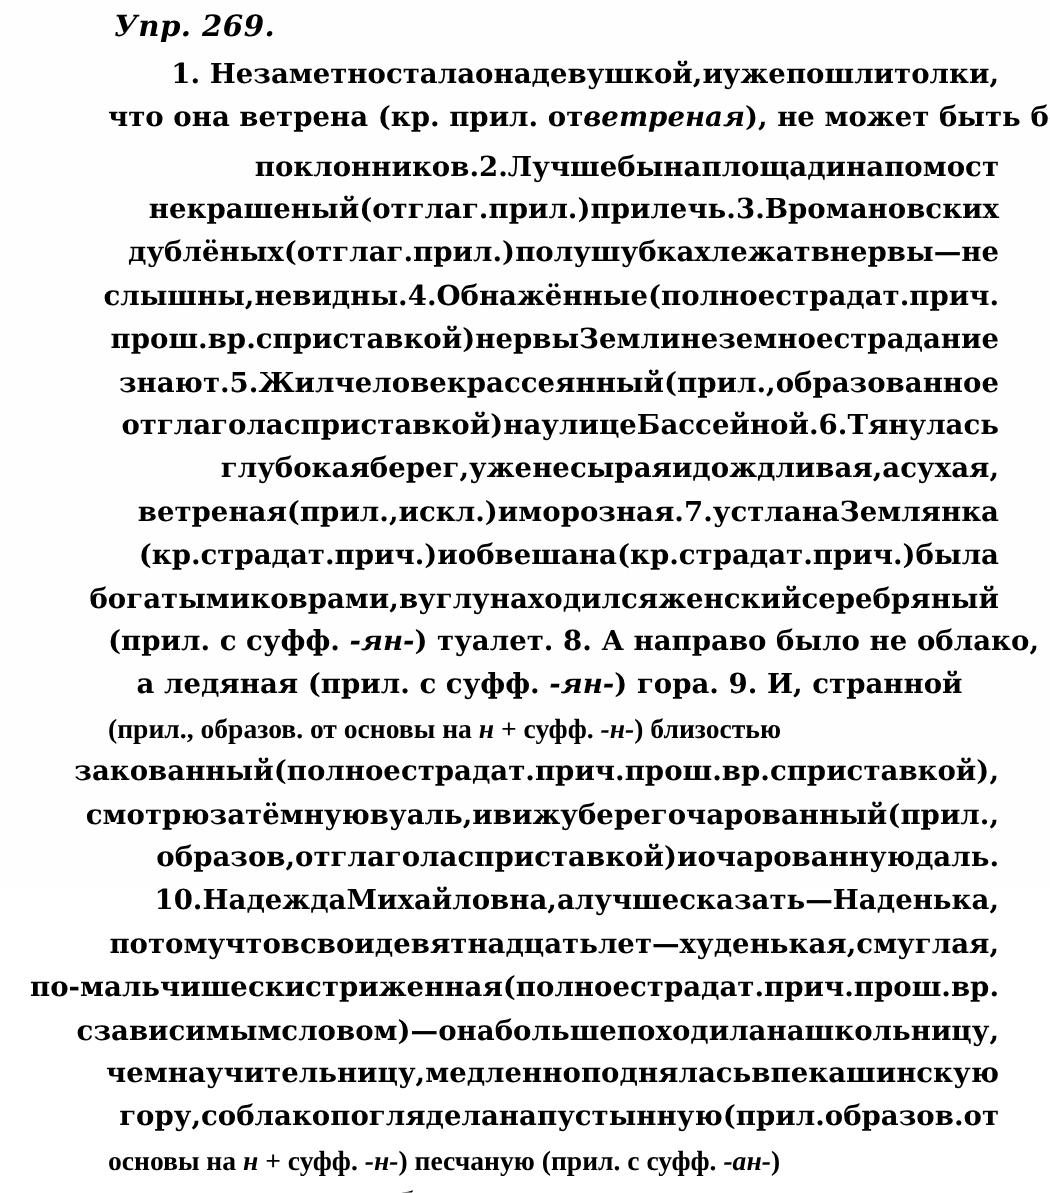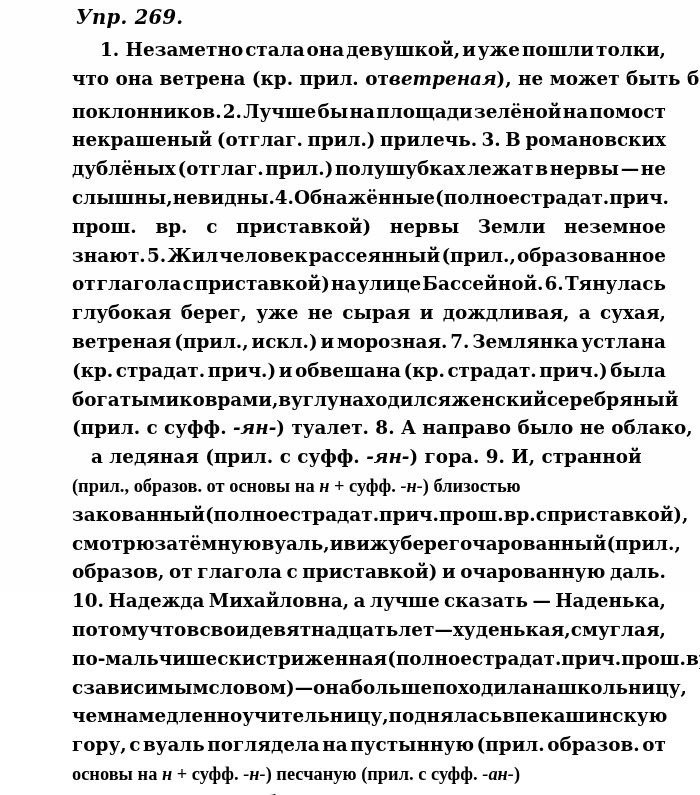--- a/index.html
+++ b/index.html
@@ -53,21 +53,21 @@
   }
 
   
   .it {
     font-style: italic;
   }
 
   
   .scanline {
     display: flex;
-    justify-content: space-between;
+    justify-content: flex-end;
     white-space: nowrap;
   }
   .scanline.last {
     justify-content: flex-start;
   }
   .scanline > span {
     white-space: pre;
   }
 
   
@@ -97,21 +97,20 @@
       <div class="scanline last extra-gap">
         <span style="white-space: pre;"><span>что она ветрена (кр. прил. от</span><span class="it">ветреная</span><span>), не может быть без</span></span>
       </div>
       <div class="scanline">
         <span>поклонников.</span>
         <span>2.</span>
         <span>Лучше</span>
         <span>бы</span>
         <span>на</span>
         <span>площади</span>
-        <span>зелёной</span>
         <span>на</span>
         <span>помост</span>
       </div>
       <div class="scanline">
         <span>некрашеный</span>
         <span>(отглаг.</span>
         <span>прил.)</span>
         <span>прилечь.</span>
         <span>3.</span>
         <span>В</span>
@@ -139,20 +138,21 @@
         <span>прич.</span>
       </div>
       <div class="scanline">
         <span>прош.</span>
         <span>вр.</span>
         <span>с</span>
         <span>приставкой)</span>
         <span>нервы</span>
         <span>Земли</span>
         <span>неземное</span>
+        <span>страдание</span>
       </div>
       <div class="scanline">
         <span>знают.</span>
         <span>5.</span>
         <span>Жил</span>
         <span>человек</span>
         <span>рассеянный</span>
         <span>(прил.,</span>
         <span>образованное</span>
       </div>
@@ -178,22 +178,22 @@
         <span>а</span>
         <span>сухая,</span>
       </div>
       <div class="scanline">
         <span>ветреная</span>
         <span>(прил.,</span>
         <span>искл.)</span>
         <span>и</span>
         <span>морозная.</span>
         <span>7.</span>
+        <span>устлана</span>
         <span>Землянка</span>
-        <span>устлана</span>
       </div>
       <div class="scanline">
         <span>(кр.</span>
         <span>страдат.</span>
         <span>прич.)</span>
         <span>и</span>
         <span>обвешана</span>
         <span>(кр.</span>
         <span>страдат.</span>
         <span>прич.)</span>
@@ -285,30 +285,30 @@
         <span>—</span>
         <span>она</span>
         <span>больше</span>
         <span>походила</span>
         <span>на</span>
         <span>школьницу,</span>
       </div>
       <div class="scanline">
         <span>чем</span>
         <span>на</span>
+        <span>учительницу,</span>
         <span>медленно</span>
-        <span>учительницу,</span>
         <span>поднялась</span>
         <span>в</span>
         <span>пекашинскую</span>
       </div>
       <div class="scanline">
         <span>гору,</span>
         <span>с</span>
-        <span>вуаль</span>
+        <span>облако</span>
         <span>поглядела</span>
         <span>на</span>
         <span>пустынную</span>
         <span>(прил.</span>
         <span>образов.</span>
         <span>от</span>
       </div>
       <div class="scanline last">
         <span style="white-space: pre; font-family: Liberation Serif, serif;"><span>основы на </span><span class="it">н</span><span> + суфф. </span><span class="it">-н-</span><span>) песчаную (прил. с суфф. </span><span class="it">-ан-</span><span>)</span></span>
       </div>

